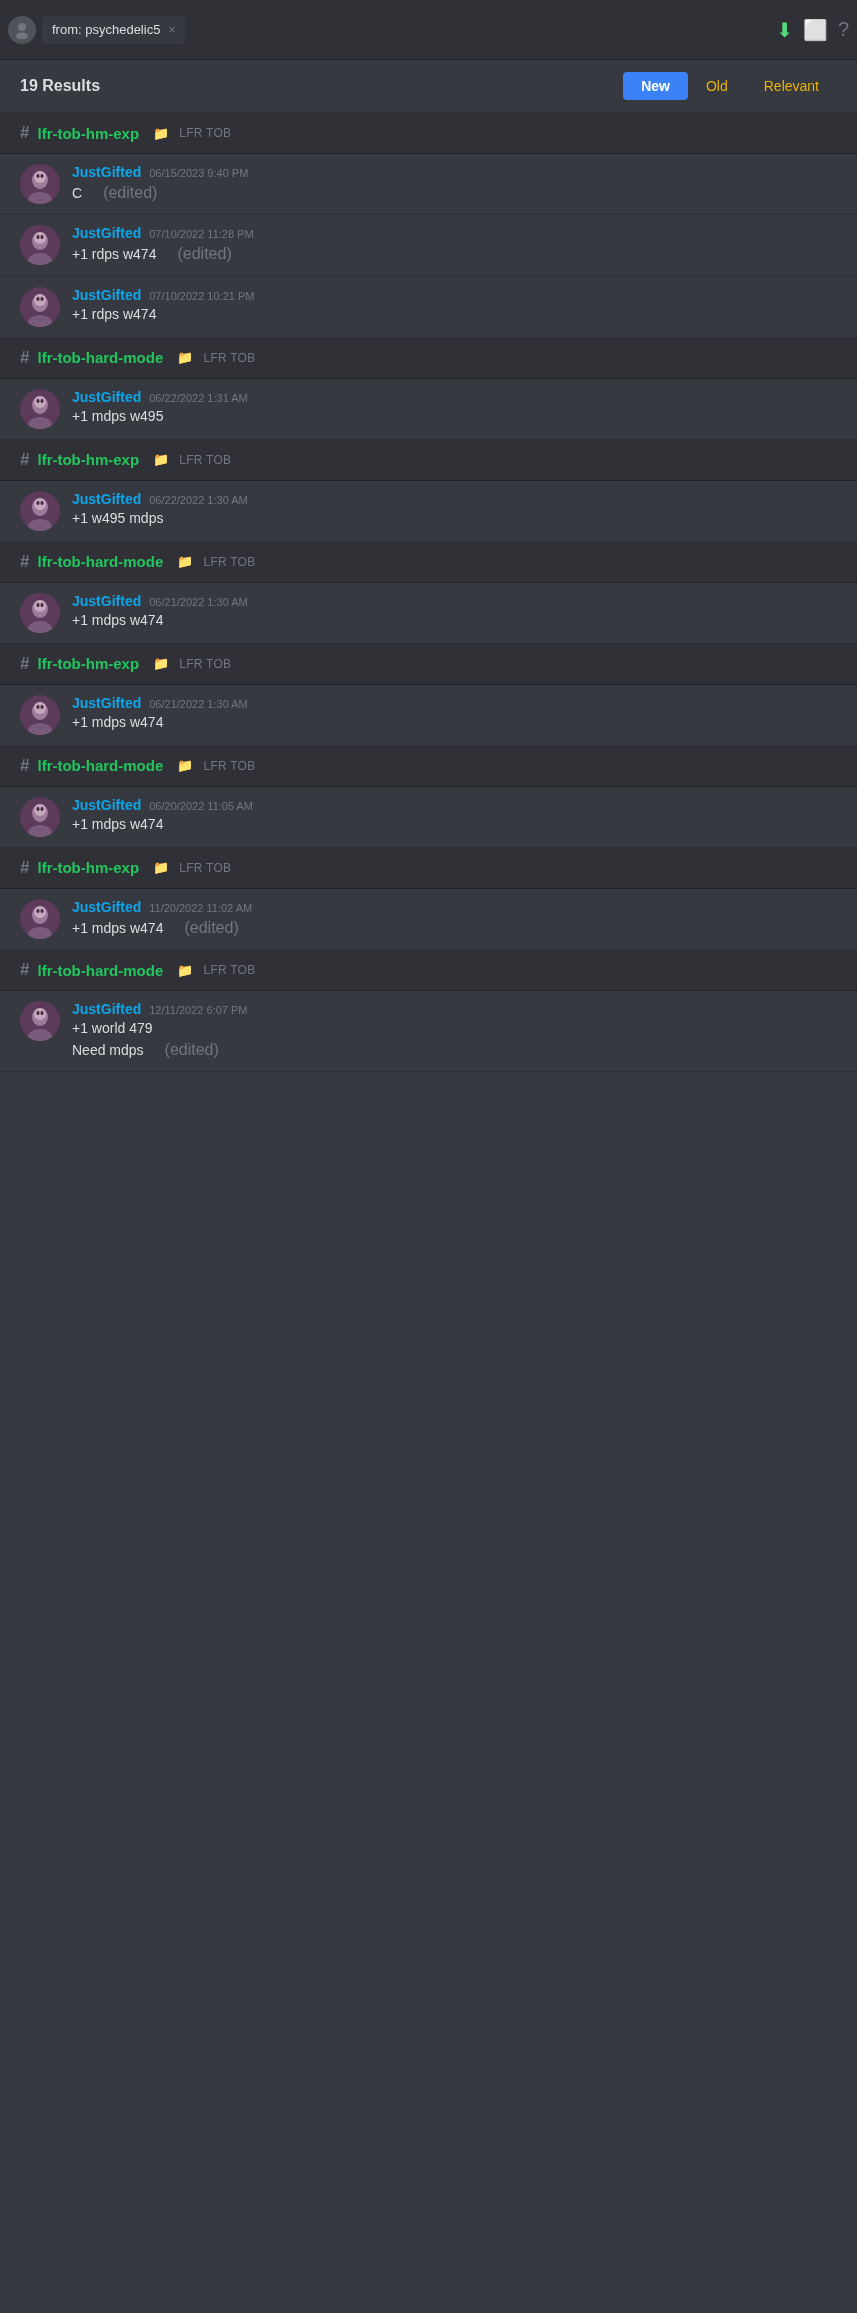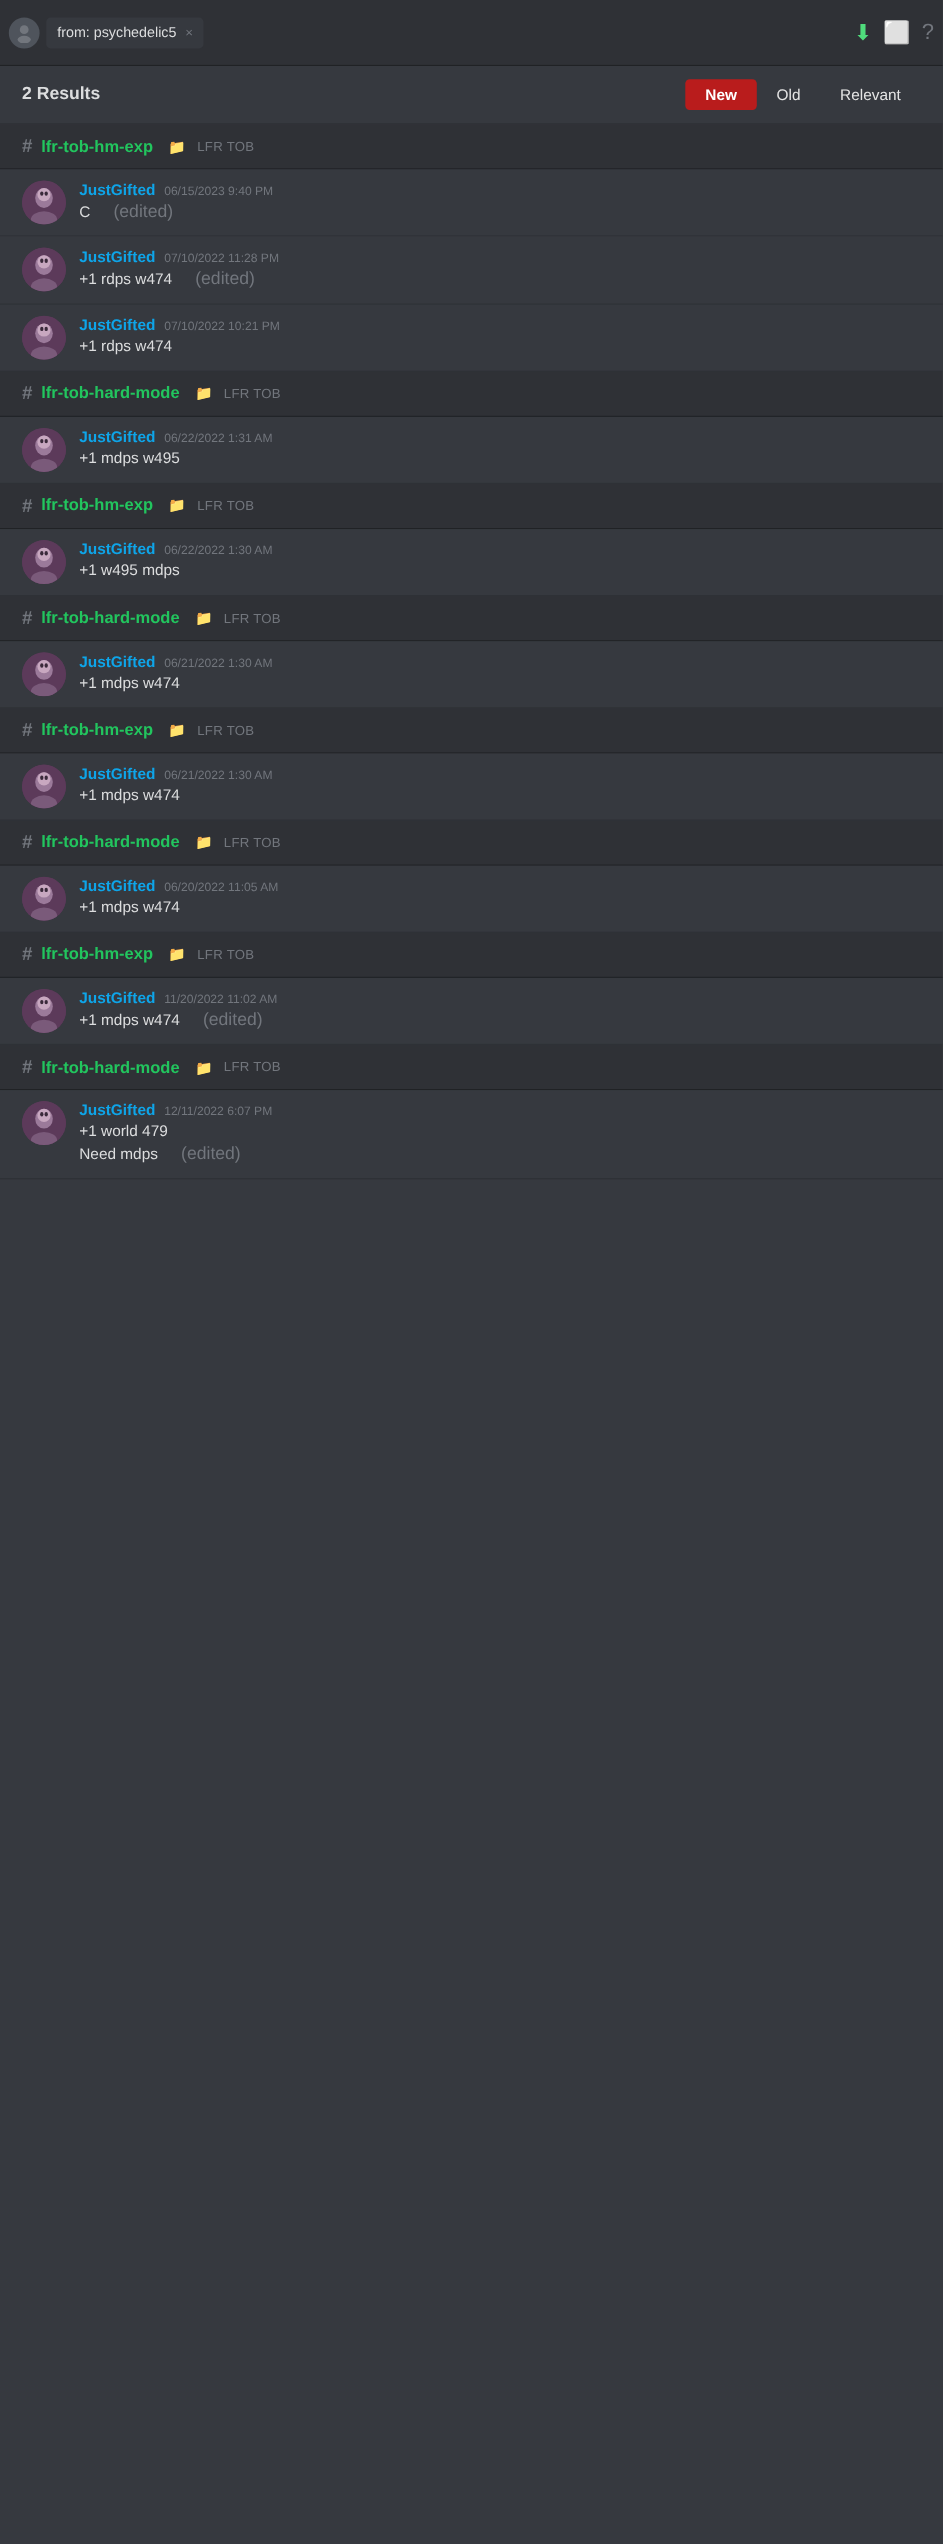--- a/index.html
+++ b/index.html
@@ -90,24 +90,24 @@
       display: flex;
       gap: 0;
     }
     .filter-btn {
       padding: 6px 18px;
       font-size: 14px;
       border: none;
       cursor: pointer;
       border-radius: 4px;
       background: transparent;
-      color: #e5e5e5;
+      color: #eab308;
     }
     .filter-btn.active {
-      background: #b91c1c;
+      background: #3b82f6;
       color: #fff;
       font-weight: 600;
     }
 
     
     .channel-header {
       display: flex;
       align-items: center;
       padding: 10px 20px;
       background: #2f3136;
@@ -210,21 +210,21 @@
     </div>
   </div>
   <div class="top-bar-right">
     <span class="top-icon">⬇</span>
     <span class="top-icon-grey">⬜</span>
     <span class="top-icon-grey">?</span>
   </div>
 </div>
 
 <div class="search-header">
-  <span class="results-count">2 Results</span>
+  <span class="results-count">19 Results</span>
   <div class="filter-buttons">
     <button class="filter-btn active">New</button>
     <button class="filter-btn">Old</button>
     <button class="filter-btn">Relevant</button>
   </div>
 </div>
 
 <div id="results-container">
     <div class="channel-header">
     <span class="channel-hash">#</span>

